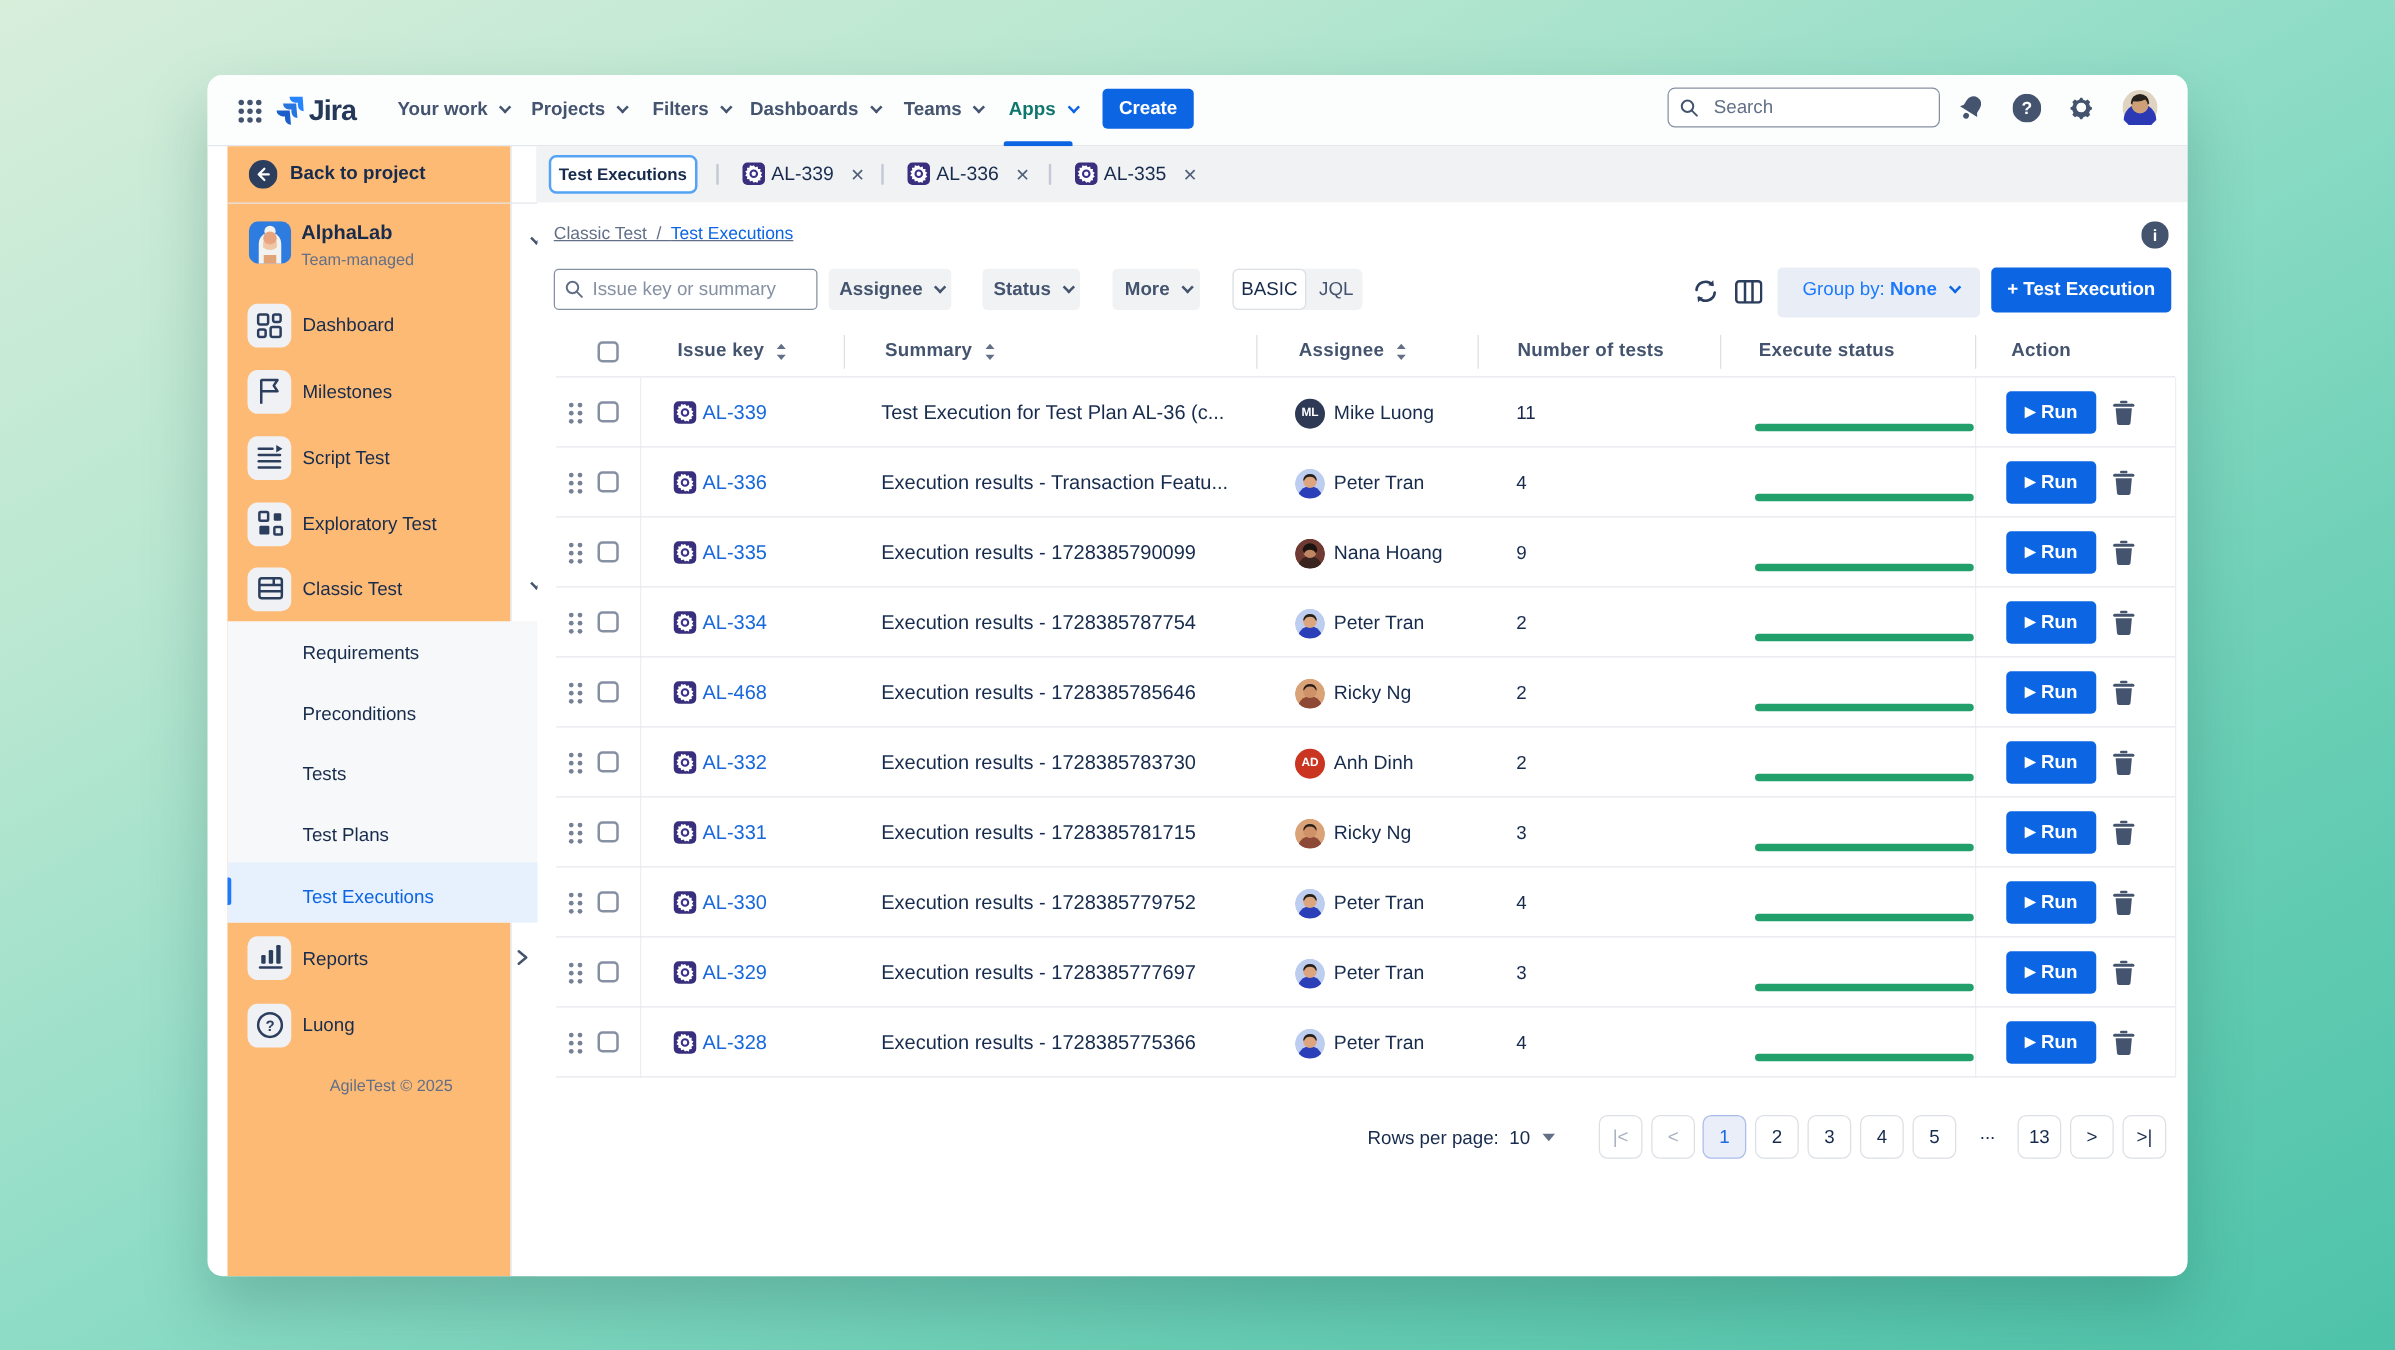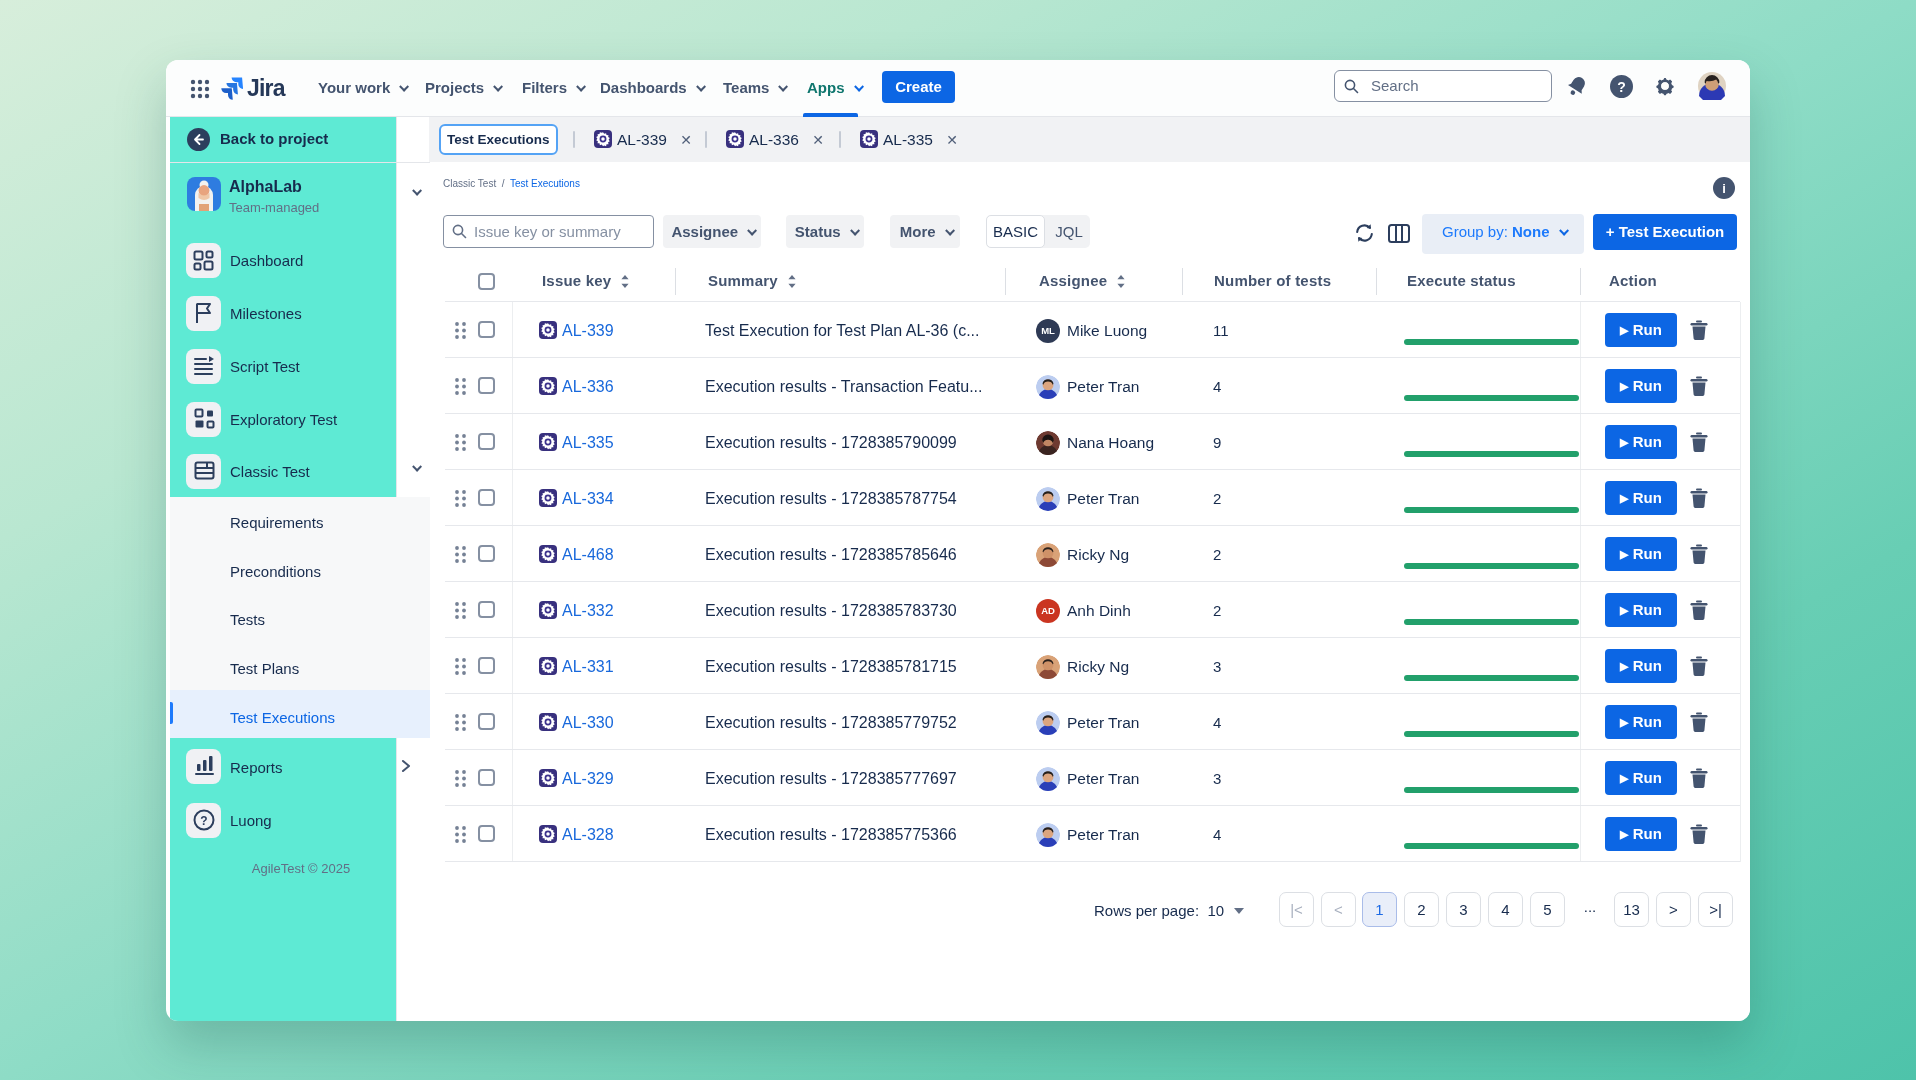--- a/index.html
+++ b/index.html
@@ -19,37 +19,37 @@
 
 .nav { position:absolute; left:0; top:0; width:1584px; height:57px; background:#fcfdfd; border-bottom:1px solid #e4e6ea; }
 .navitem { position:absolute; top:0; height:56px; line-height:56px; font-size:15px; font-weight:600; color:#44546f; }
 .chev { display:inline-block; width:6.5px; height:6.5px; border-right:2px solid #44546f; border-bottom:2px solid #44546f; transform:rotate(45deg) translateY(-4px); margin-left:8px; vertical-align:middle; }
 .chev.blue { border-color:#0c66e4; }
 .jira-word { position:absolute; left:81px; top:15px; font-size:23px; font-weight:700; color:#253858; letter-spacing:-0.8px; }
 .create { position:absolute; left:716px; top:11px; width:73px; height:32px; background:#0c66e4; color:#fff; border-radius:4px; font-size:15px; font-weight:600; text-align:center; line-height:32px; }
 .searchbox { position:absolute; left:1168px; top:10px; width:218px; height:32px; border:1px solid #8590a2; border-radius:6px; background:#fff; color:#626f86; font-size:15px; line-height:30px; padding-left:36px; }
 .appsline { position:absolute; left:637px; top:53px; width:55px; height:4px; background:#0c66e4; border-radius:2px 2px 0 0; }
 
-.side { position:absolute; left:4px; top:57px; width:227px; height:904px; background:#5eead4; border-right:1px solid #e4e6ea; }
+.side { position:absolute; left:16px; top:57px; width:227px; height:904px; background:#fdba74; border-right:1px solid #e4e6ea; }
 .sideitem { position:absolute; left:0; width:263px; font-size:15px; color:#172b4d; }
 .iconbox { position:absolute; left:16px; width:35px; height:35px; background:#f0f1f4; border-radius:8px; }
 .subbg { position:absolute; left:0; top:380px; width:262px; height:241px; background:#f7f8f9; }
 .subsel { position:absolute; left:0; top:573px; width:262px; height:48px; background:#e7f0fd; }
 .subbar { position:absolute; left:0; top:585px; width:3px; height:22px; background:#1d7afc; border-radius:0 2px 2px 0; }
 
 .tabs { position:absolute; left:263px; top:57px; width:1321px; height:45px; background:#f1f2f4; }
 .tabactive { position:absolute; left:10px; top:7px; height:31px; background:#fff; border:2px solid #54a3f5; border-radius:6px; line-height:27px; padding:0 6px; font-size:13.5px; font-weight:700; color:#172b4d; }
 .tabsep { position:absolute; top:14px; width:1.5px; height:17px; background:#c4cad4; border-radius:1px; }
 .tab { position:absolute; top:0; height:45px; line-height:45px; font-size:15.5px; color:#172b4d; }
 .gearchip { position:absolute; top:13px; width:18px; height:18px; background:#38307e; border-radius:4px; }
 .tabx { position:absolute; top:16px; width:14px; height:14px; color:#505f79; font-size:14px; line-height:14px; text-align:center; }
 
 .content { position:absolute; left:264px; top:102px; width:1320px; height:859px; background:#fff; }
 
-.crumb { position:absolute; left:13px; top:16px; font-size:10px; color:#626f86; }
+.crumb { position:absolute; left:13px; top:16px; font-size:14px; color:#626f86;text-decoration:underline; }
 .crumb a { color:#0c66e4; text-decoration:none; }
 .filterinput { position:absolute; left:13px; top:53px; width:211px; height:33px; border:1px solid #8590a2; border-radius:4px; color:#8590a2; font-size:15px; line-height:31px; padding-left:30px; }
 .chip { position:absolute; top:53px; height:33px; background:#f1f2f4; border-radius:4px; font-size:15px; font-weight:600; color:#44546f; text-align:center; line-height:33px; }
 .groupby { position:absolute; left:992px; top:52px; width:162px; height:40px; background:#e9eef6; border-radius:4px; font-size:15px; color:#1d7afc; line-height:36px; text-align:center; }
 .newexec { position:absolute; left:1163px; top:52px; width:144px; height:36px; background:#0c66e4; border-radius:4px; font-size:15px; font-weight:600; color:#fff; line-height:36px; text-align:center; }
 
 .th { position:absolute; font-size:15px; font-weight:700; color:#44546f; top:110px; letter-spacing:0.2px; }
 .hsep { position:absolute; top:106px; width:1px; height:27px; background:#dcdfe4; }
 .rowline { position:absolute; left:15px; width:1295px; height:1px; background:#e6e8ec; }
 .vline { position:absolute; width:1px; background:#eceef0; }

